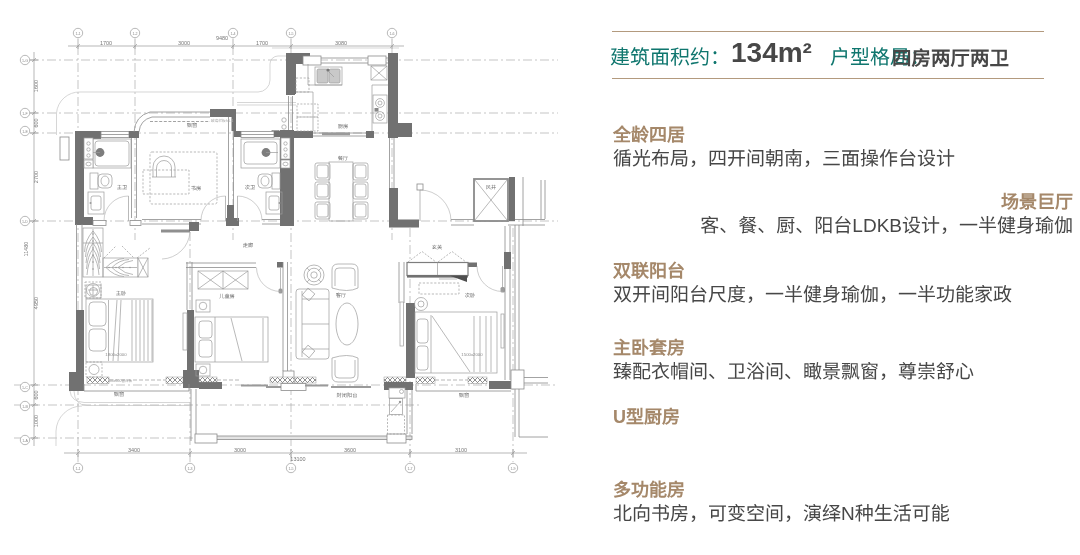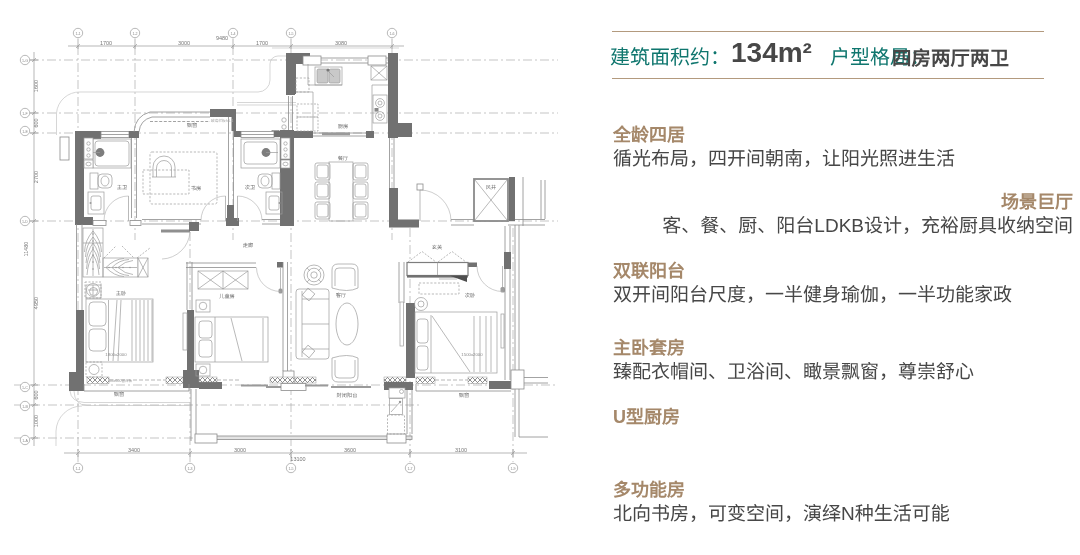--- a/index.html
+++ b/index.html
@@ -622,26 +622,26 @@
     <span class="lab" style="left:610px;">建筑面积约：</span>
     <span class="big" style="left:731px;">134m²</span>
     <span class="lab" style="left:830px;">户型格局：</span>
     <span class="bold" style="left:892px;">四房两厅两卫</span>
   </div>
 
 <div class="rule" style="top:78px;"></div>
 
 <div class="sec" style="top:125px;">
     <h3>全龄四居</h3>
-    <p>循光布局，四开间朝南，让阳光照进生活</p>
+    <p>循光布局，四开间朝南，三面操作台设计</p>
   </div>
 
 <div class="sec" style="top:192px;text-align:right;">
     <h3>场景巨厅</h3>
-    <p>客、餐、厨、阳台LDKB设计，充裕厨具收纳空间</p>
+    <p>客、餐、厨、阳台LDKB设计，一半健身瑜伽</p>
   </div>
 
 <div class="sec" style="top:261px;">
     <h3>双联阳台</h3>
     <p>双开间阳台尺度，一半健身瑜伽，一半功能家政</p>
   </div>
 
 <div class="sec" style="top:338px;">
     <h3>主卧套房</h3>
     <p>臻配衣帽间、卫浴间、瞰景飘窗，尊崇舒心</p>

